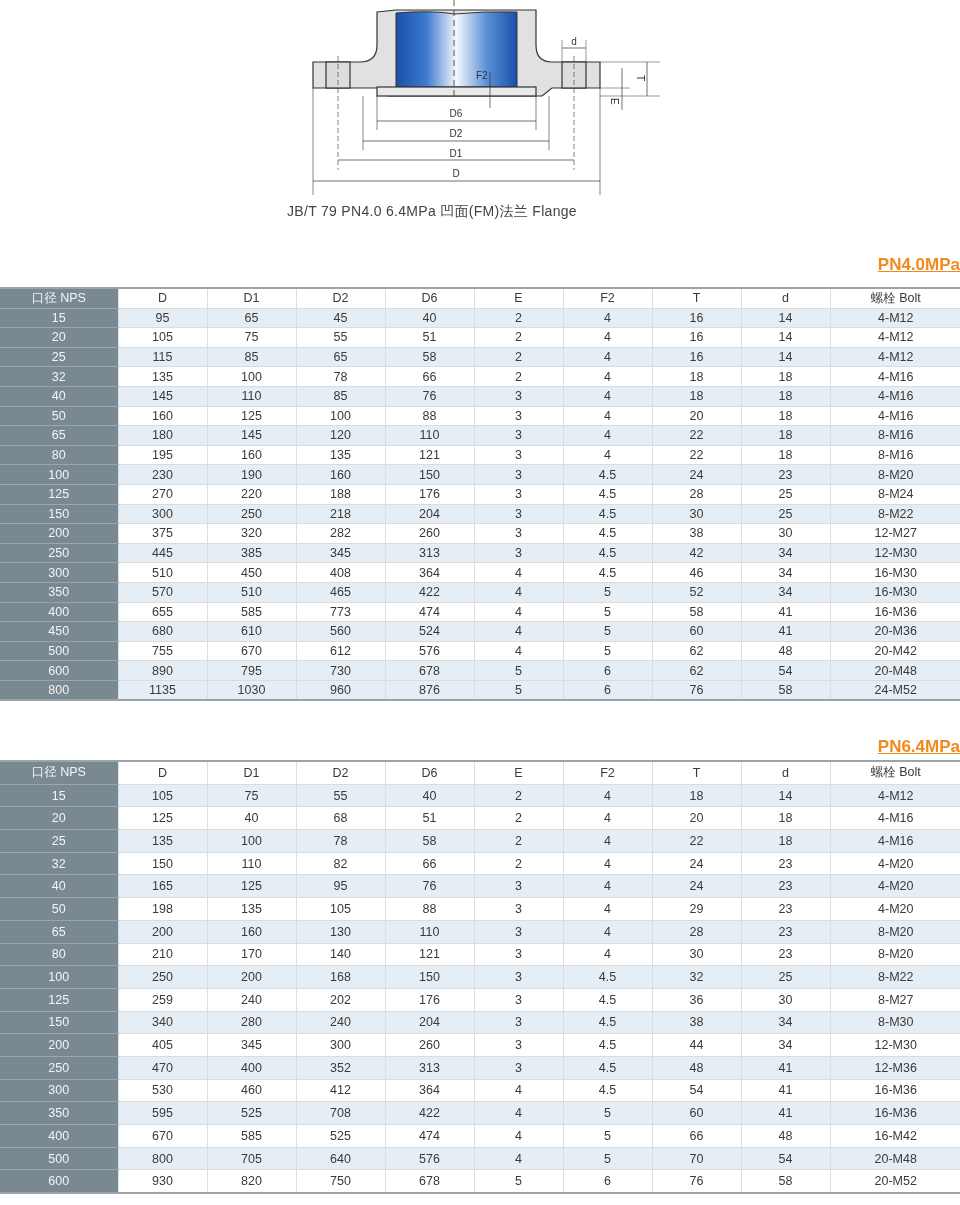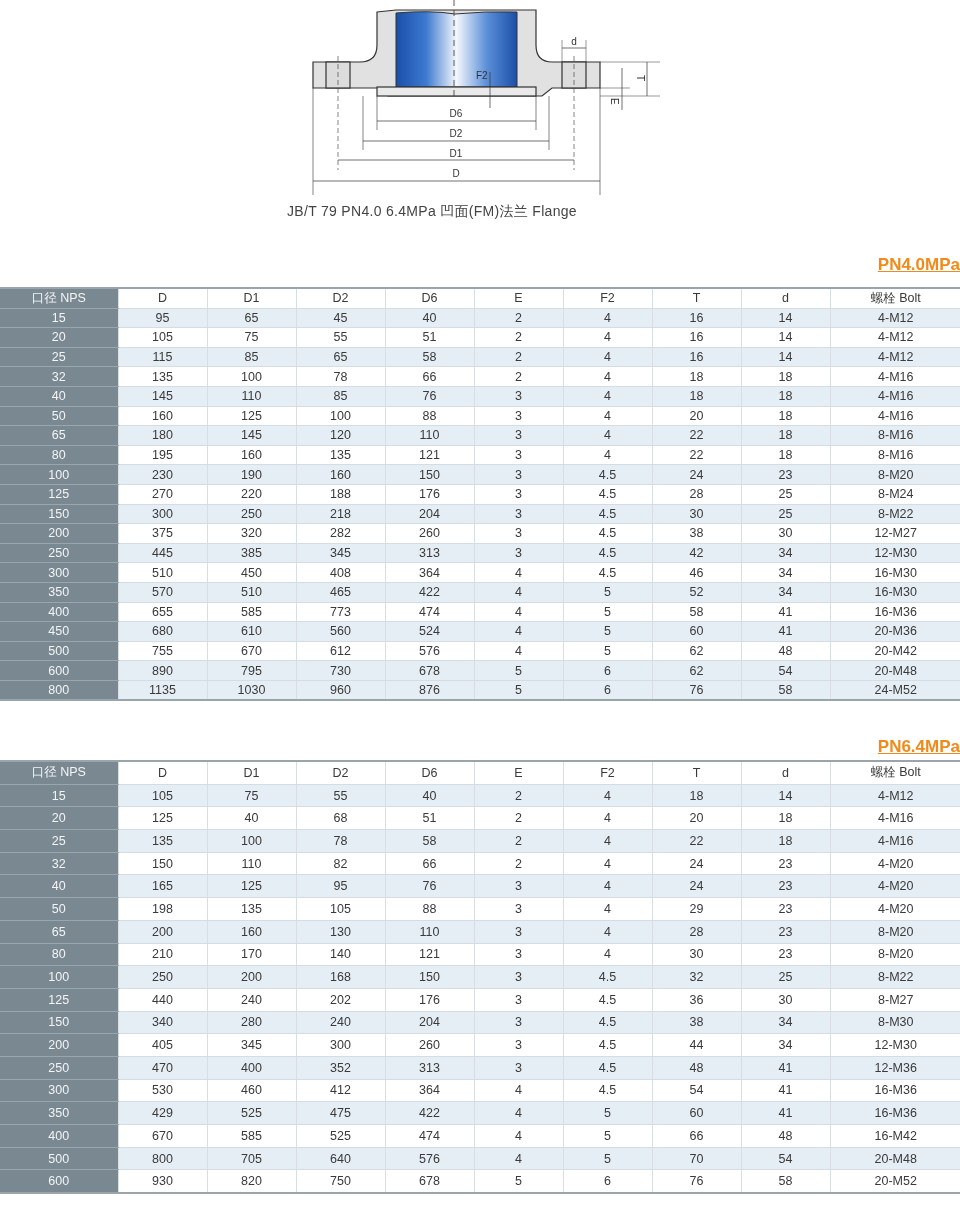--- a/index.html
+++ b/index.html
@@ -504,21 +504,21 @@
         <td>168</td>
         <td>150</td>
         <td>3</td>
         <td>4.5</td>
         <td>32</td>
         <td>25</td>
         <td>8-M22</td>
       </tr>
       <tr class="even">
         <td class="nps">125</td>
-        <td>440</td>
+        <td>259</td>
         <td>240</td>
         <td>202</td>
         <td>176</td>
         <td>3</td>
         <td>4.5</td>
         <td>36</td>
         <td>30</td>
         <td>8-M27</td>
       </tr>
       <tr class="odd">
@@ -564,23 +564,23 @@
         <td>412</td>
         <td>364</td>
         <td>4</td>
         <td>4.5</td>
         <td>54</td>
         <td>41</td>
         <td>16-M36</td>
       </tr>
       <tr class="odd">
         <td class="nps">350</td>
-        <td>429</td>
+        <td>595</td>
         <td>525</td>
-        <td>475</td>
+        <td>708</td>
         <td>422</td>
         <td>4</td>
         <td>5</td>
         <td>60</td>
         <td>41</td>
         <td>16-M36</td>
       </tr>
       <tr class="even">
         <td class="nps">400</td>
         <td>670</td>

